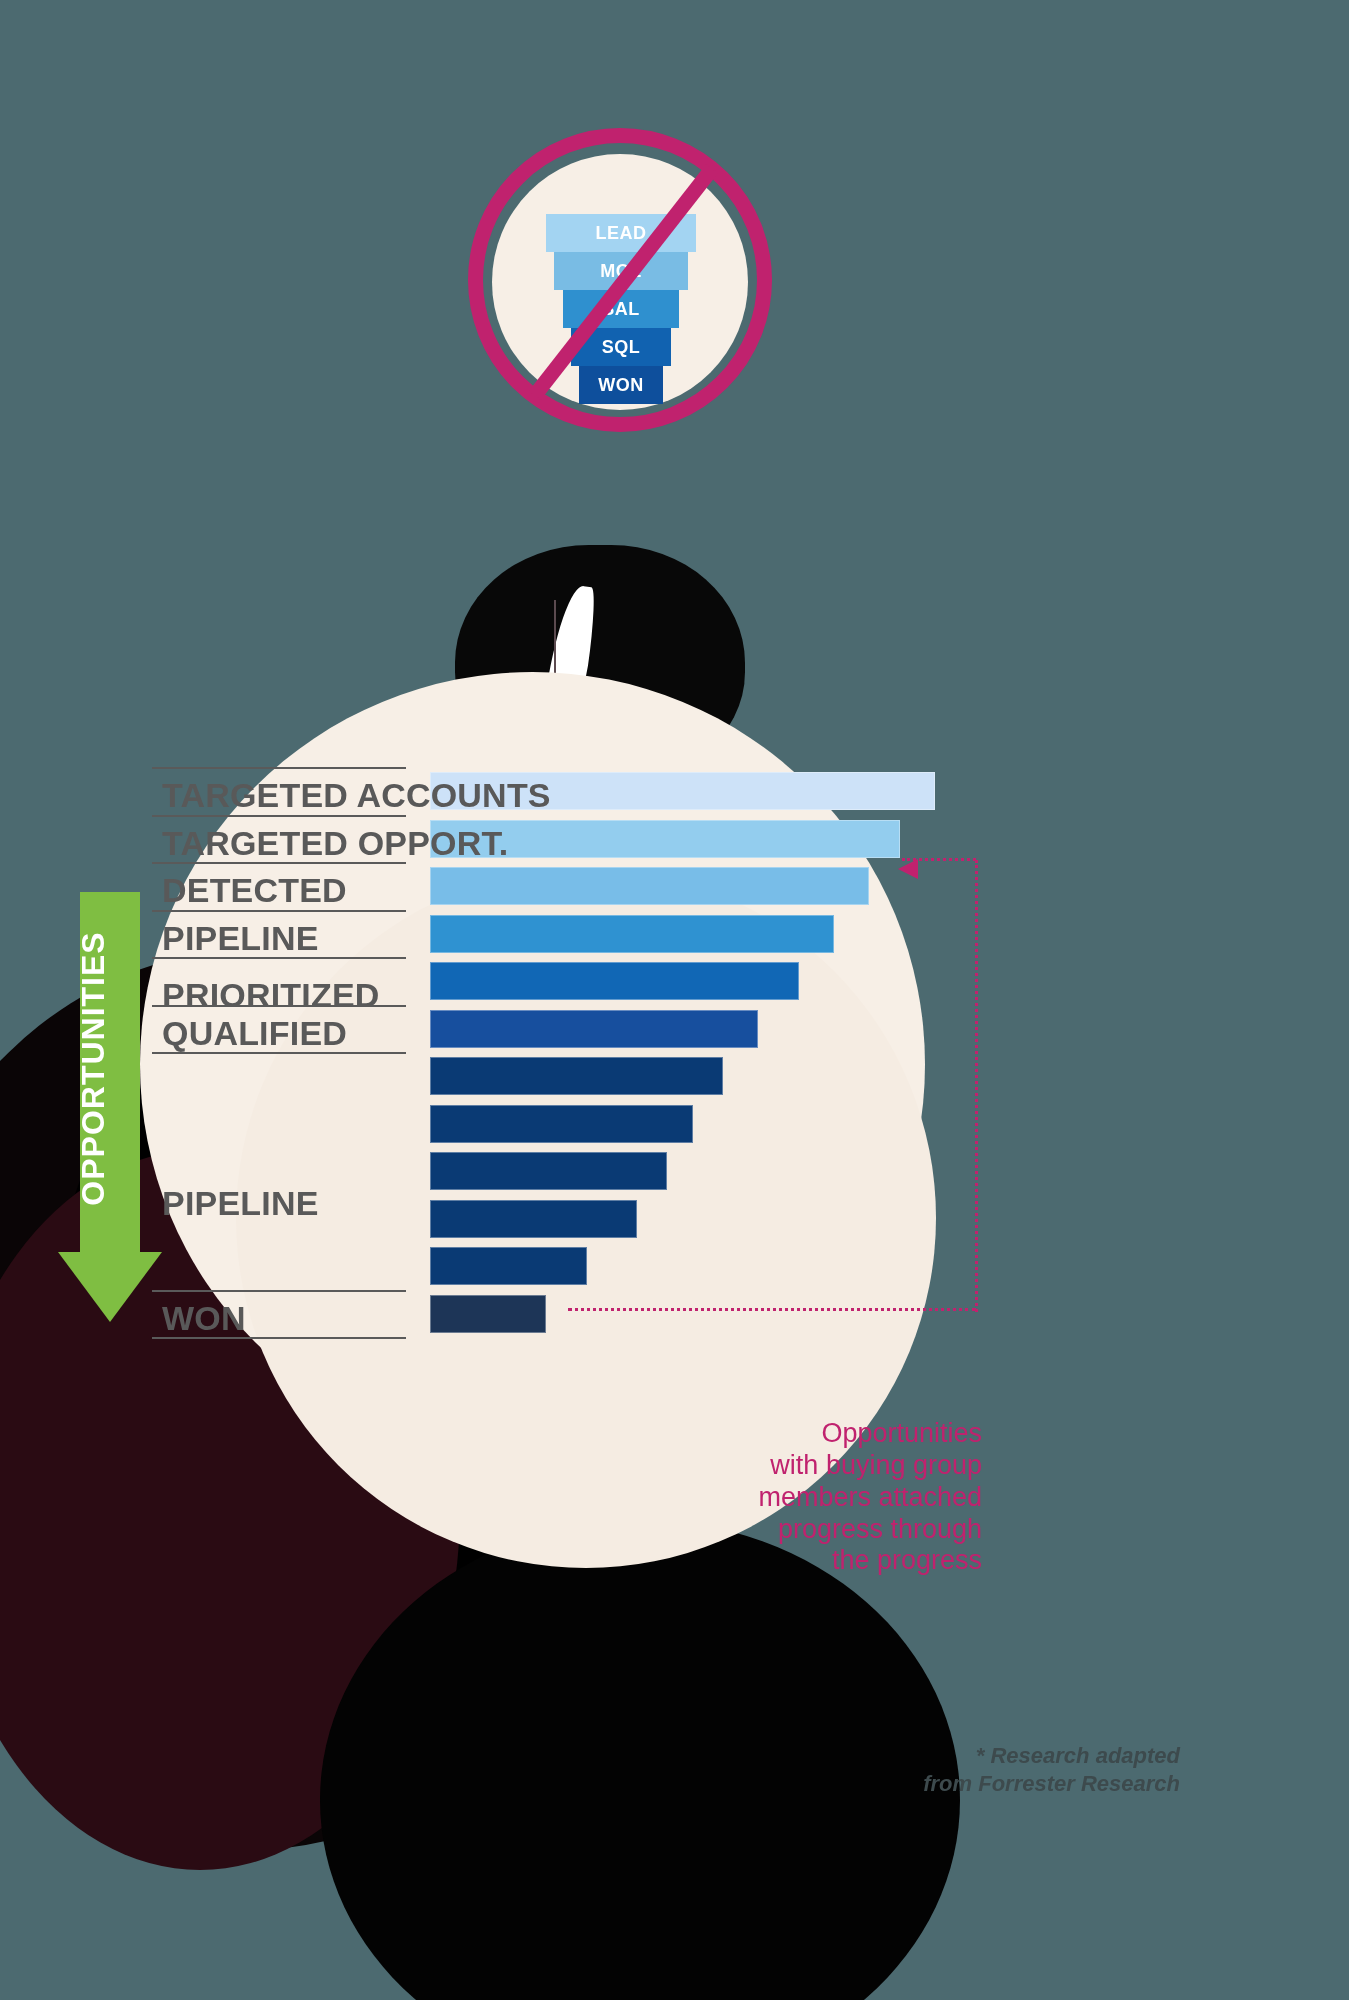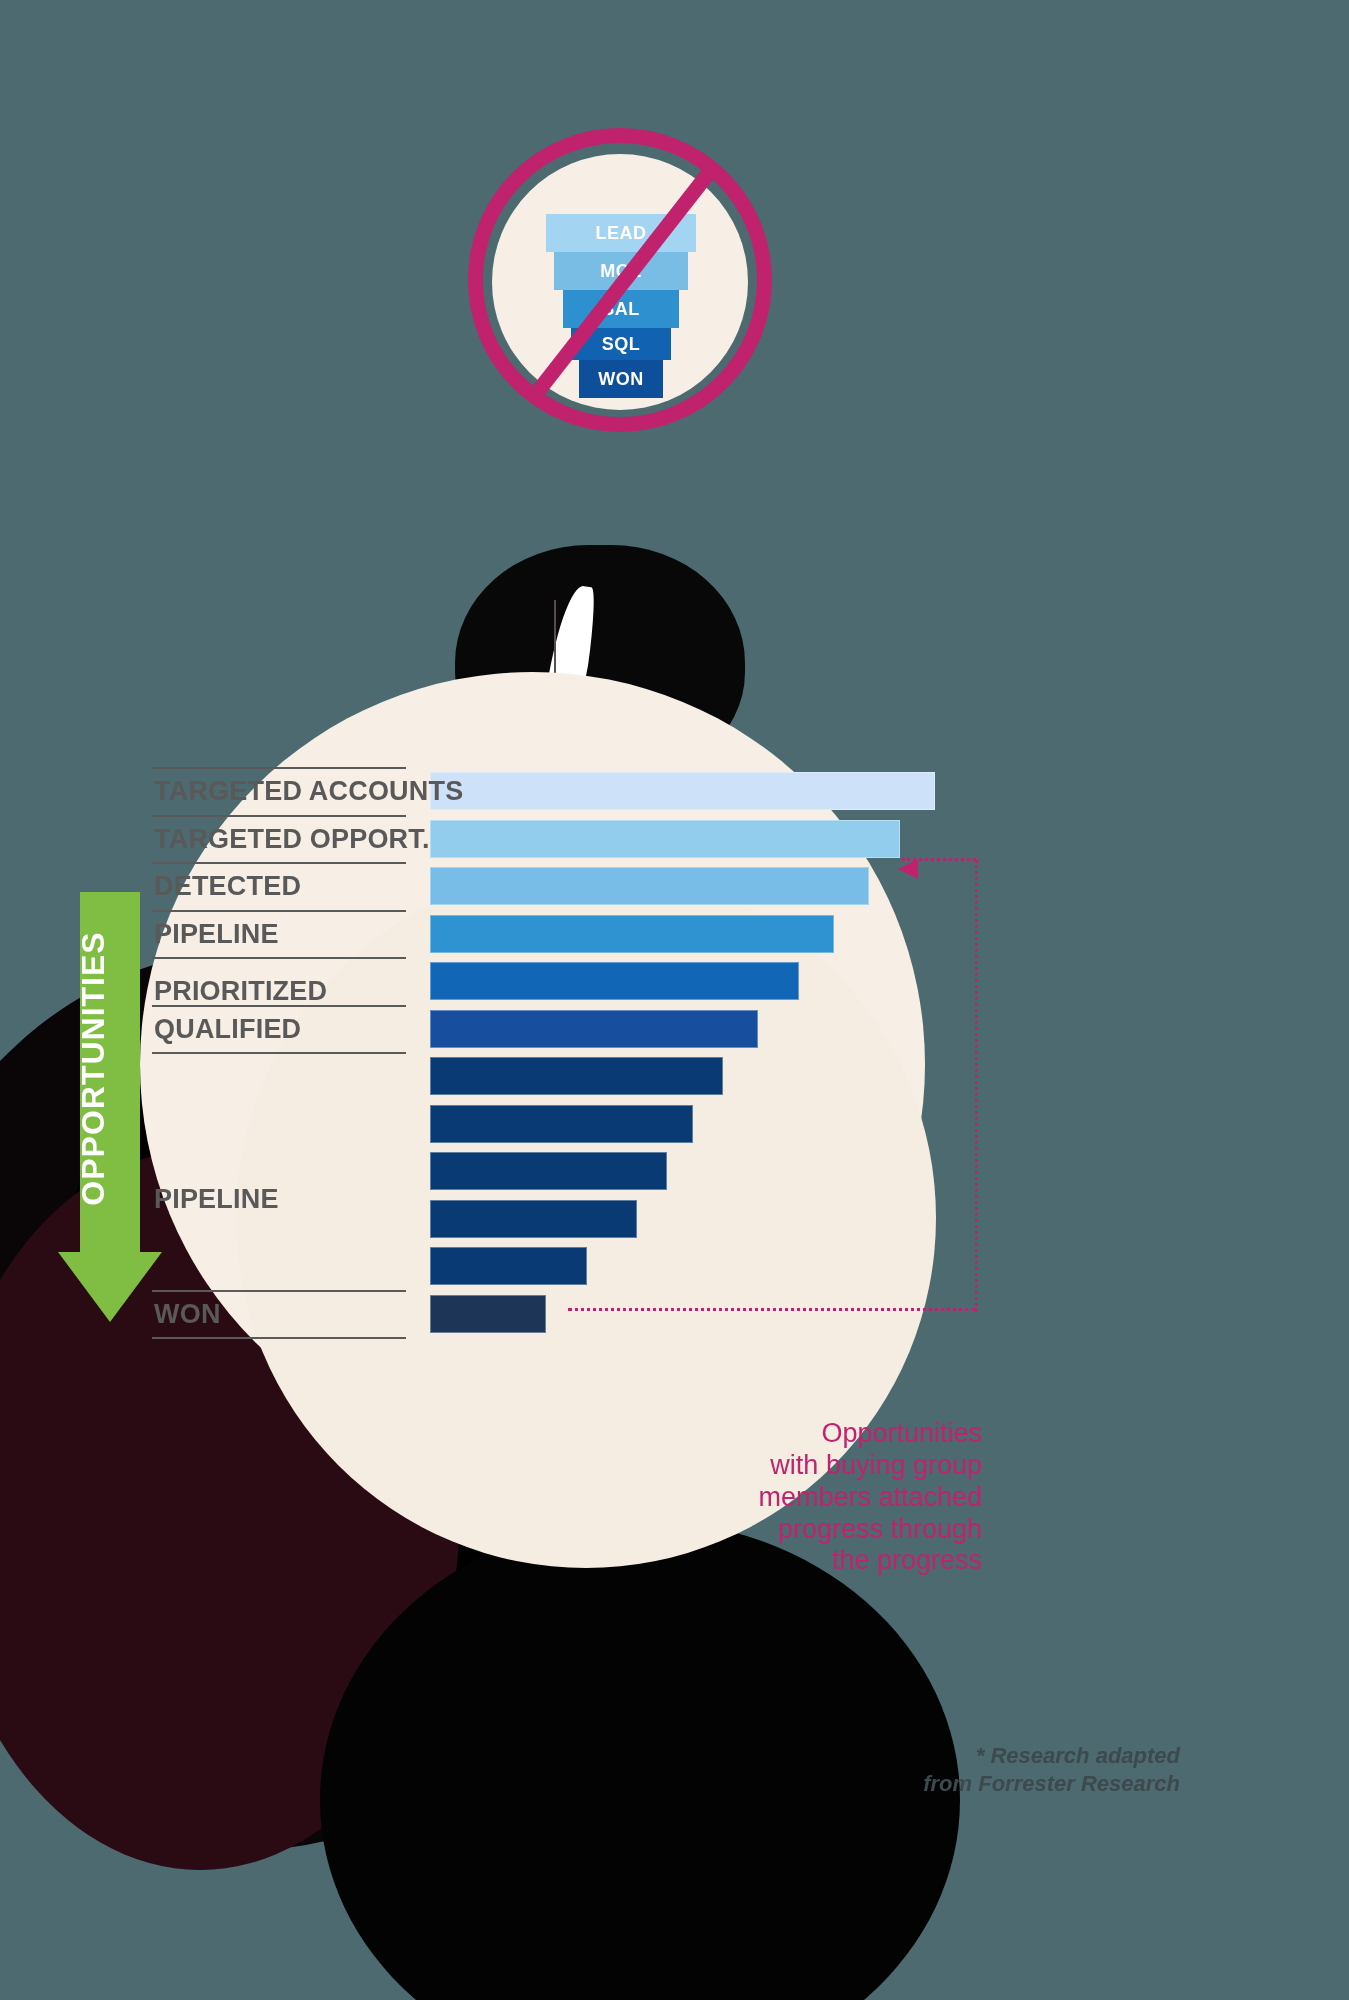--- a/index.html
+++ b/index.html
@@ -166,25 +166,25 @@
     width: 800px; height: 570px;
   }
   .wf-row {
     position: absolute;
     left: 0;
     width: 800px;
     display: block;
   }
   .wf-label {
     position: absolute;
-    left: 4px;
+    left: 12px;
     width: 250px;
     color: #595959;
     font-weight: bold;
-    font-size: 27px;
+    font-size: 34px;
     letter-spacing: 0.2px;
     white-space: nowrap;
   }
   .wf-rule {
     position: absolute;
     left: 2px;
     width: 254px;
     height: 2px;
     background: #5a5a5a;
   }
@@ -279,21 +279,21 @@
     <div id="funnel-shape">
       <div class="funnel-seg" style="background: rgb(163, 212, 242); height: 38px; width: 149.6px;">
         <span>LEAD</span>
       </div>
       <div class="funnel-seg" style="background: rgb(121, 188, 228); height: 38px; width: 133.2px;">
         <span>MQL</span>
       </div>
       <div class="funnel-seg" style="background: rgb(47, 144, 207); height: 38px; width: 116.8px;">
         <span>SAL</span>
       </div>
-      <div class="funnel-seg" style="background: rgb(17, 98, 176); height: 32px; width: 100.4px;">
+      <div class="funnel-seg" style="background: rgb(17, 98, 176); height: 38px; width: 100.4px;">
         <span>SQL</span>
       </div>
       <div class="funnel-seg" style="background: rgb(14, 79, 156); height: 38px; width: 84px;">
         <span>WON</span>
       </div>
     </div>
     <div id="ban-ring"></div>
     <div id="ban-slash"></div>
   </div>
 

